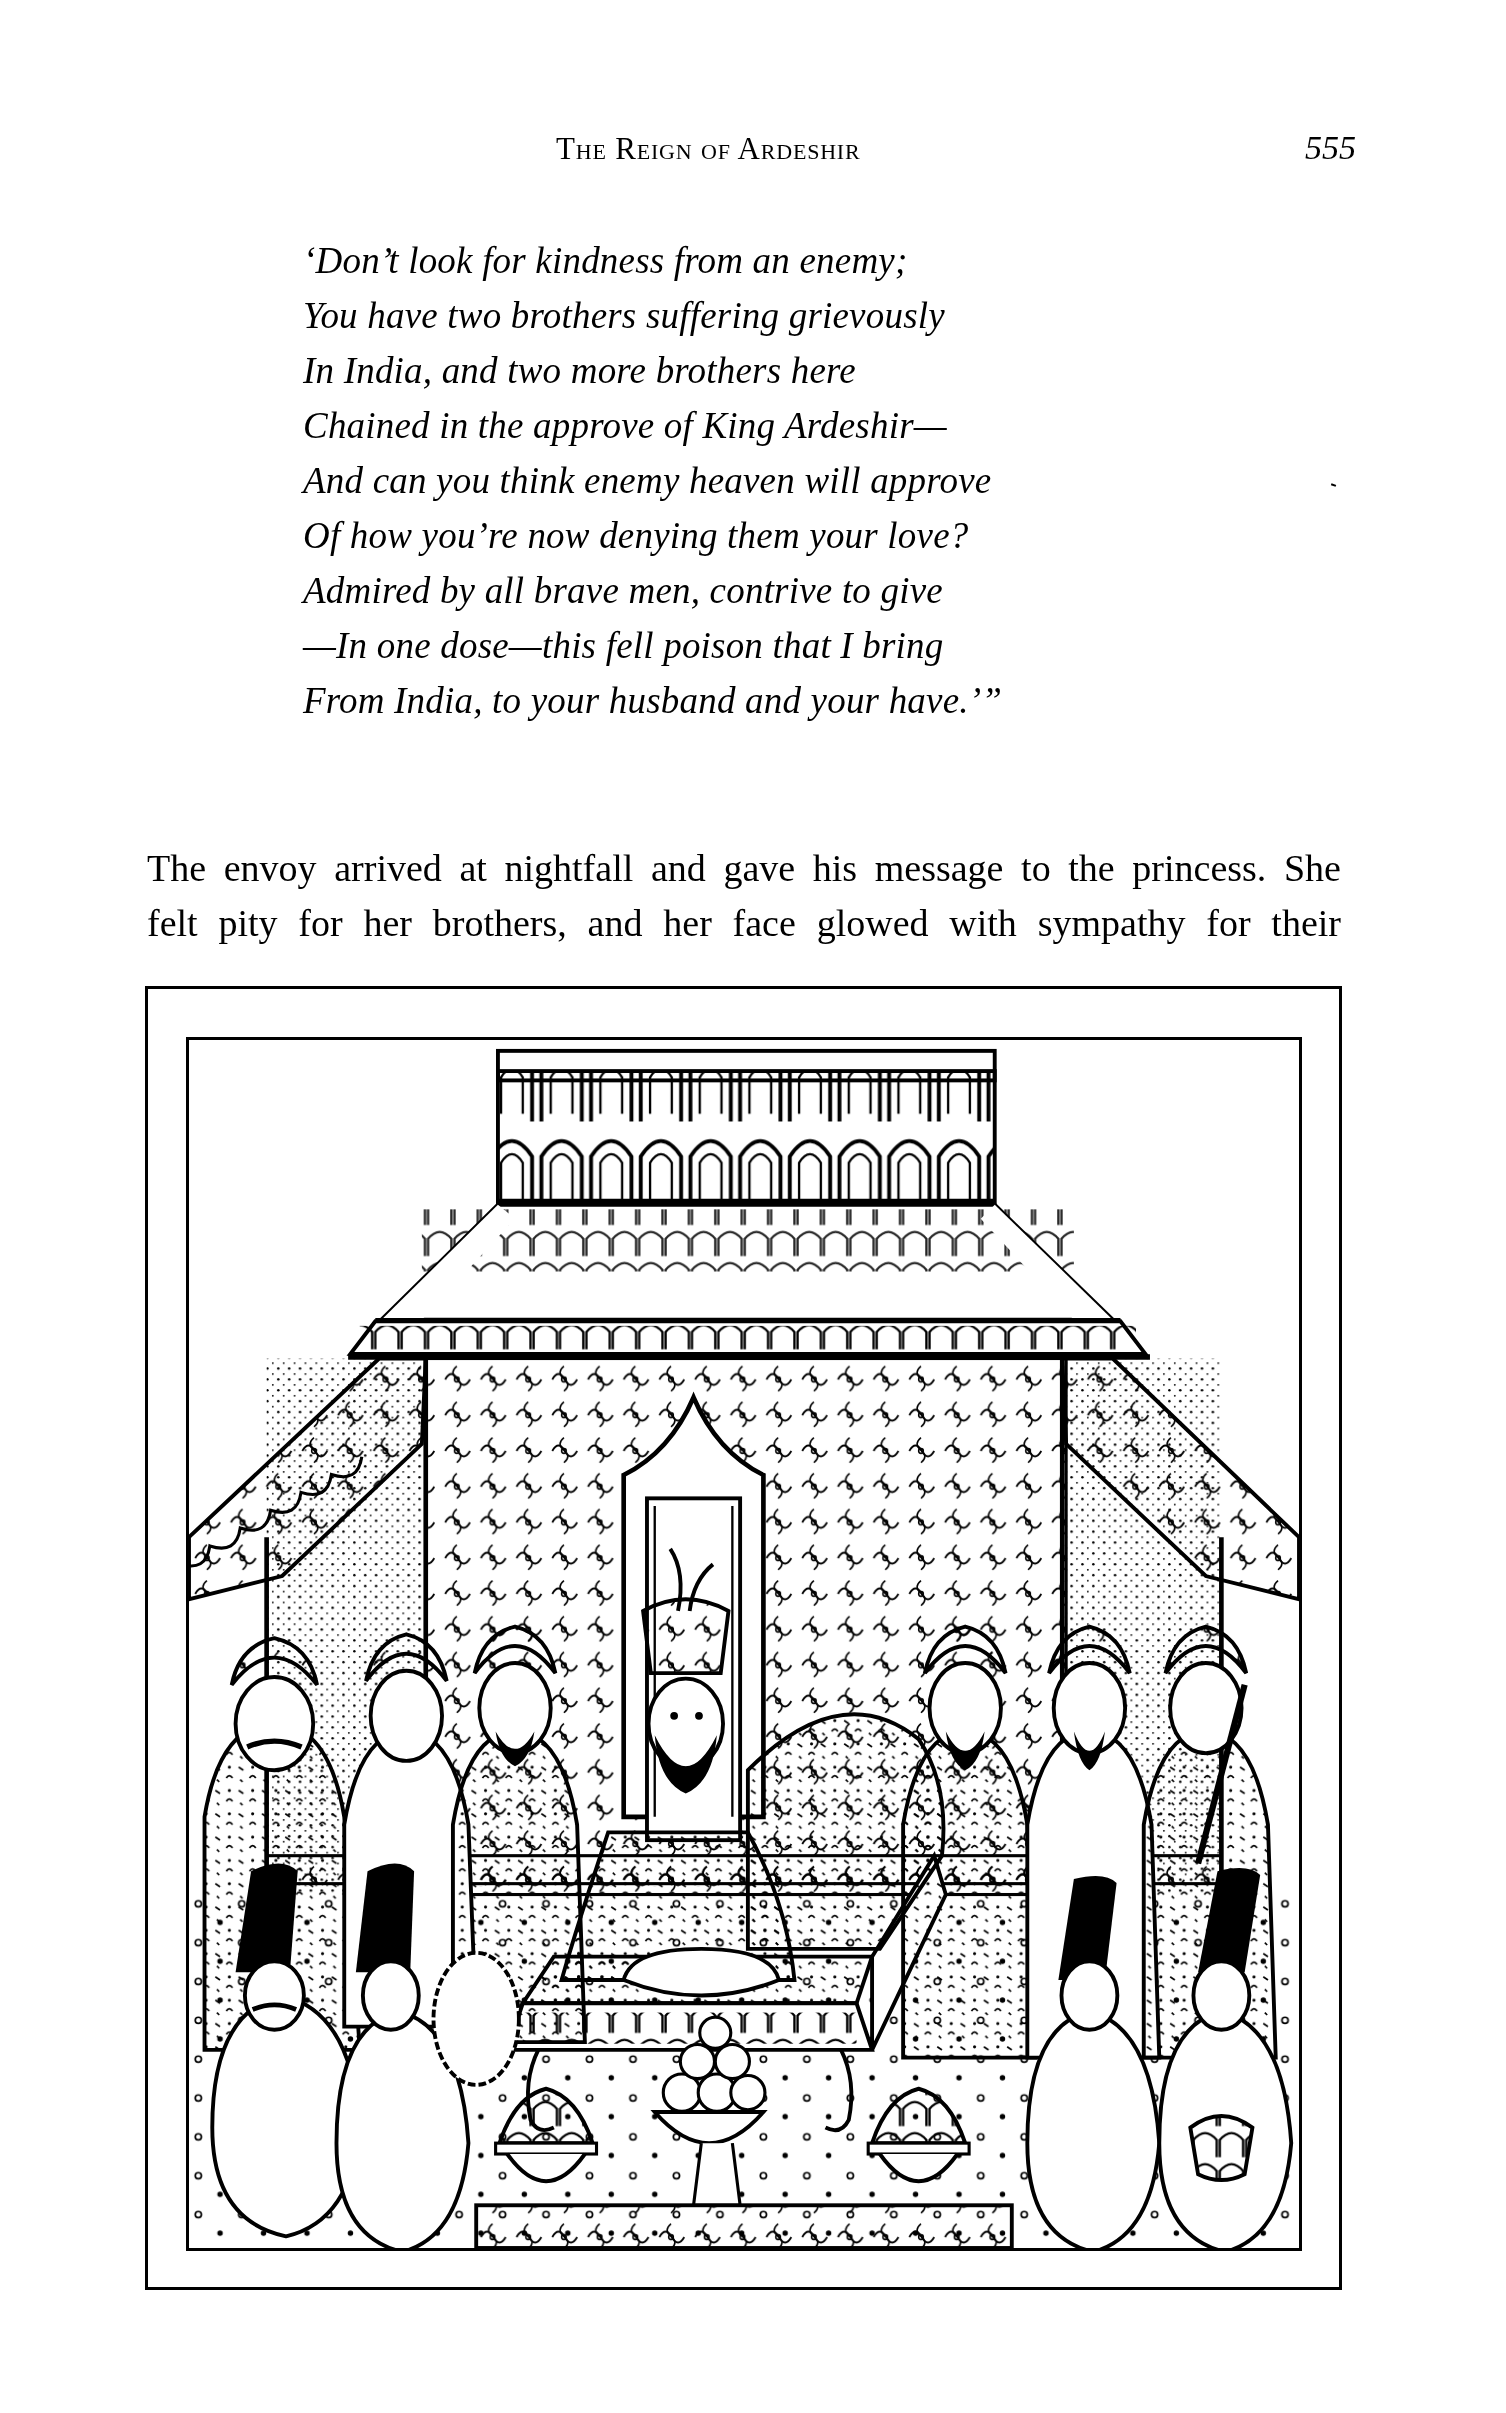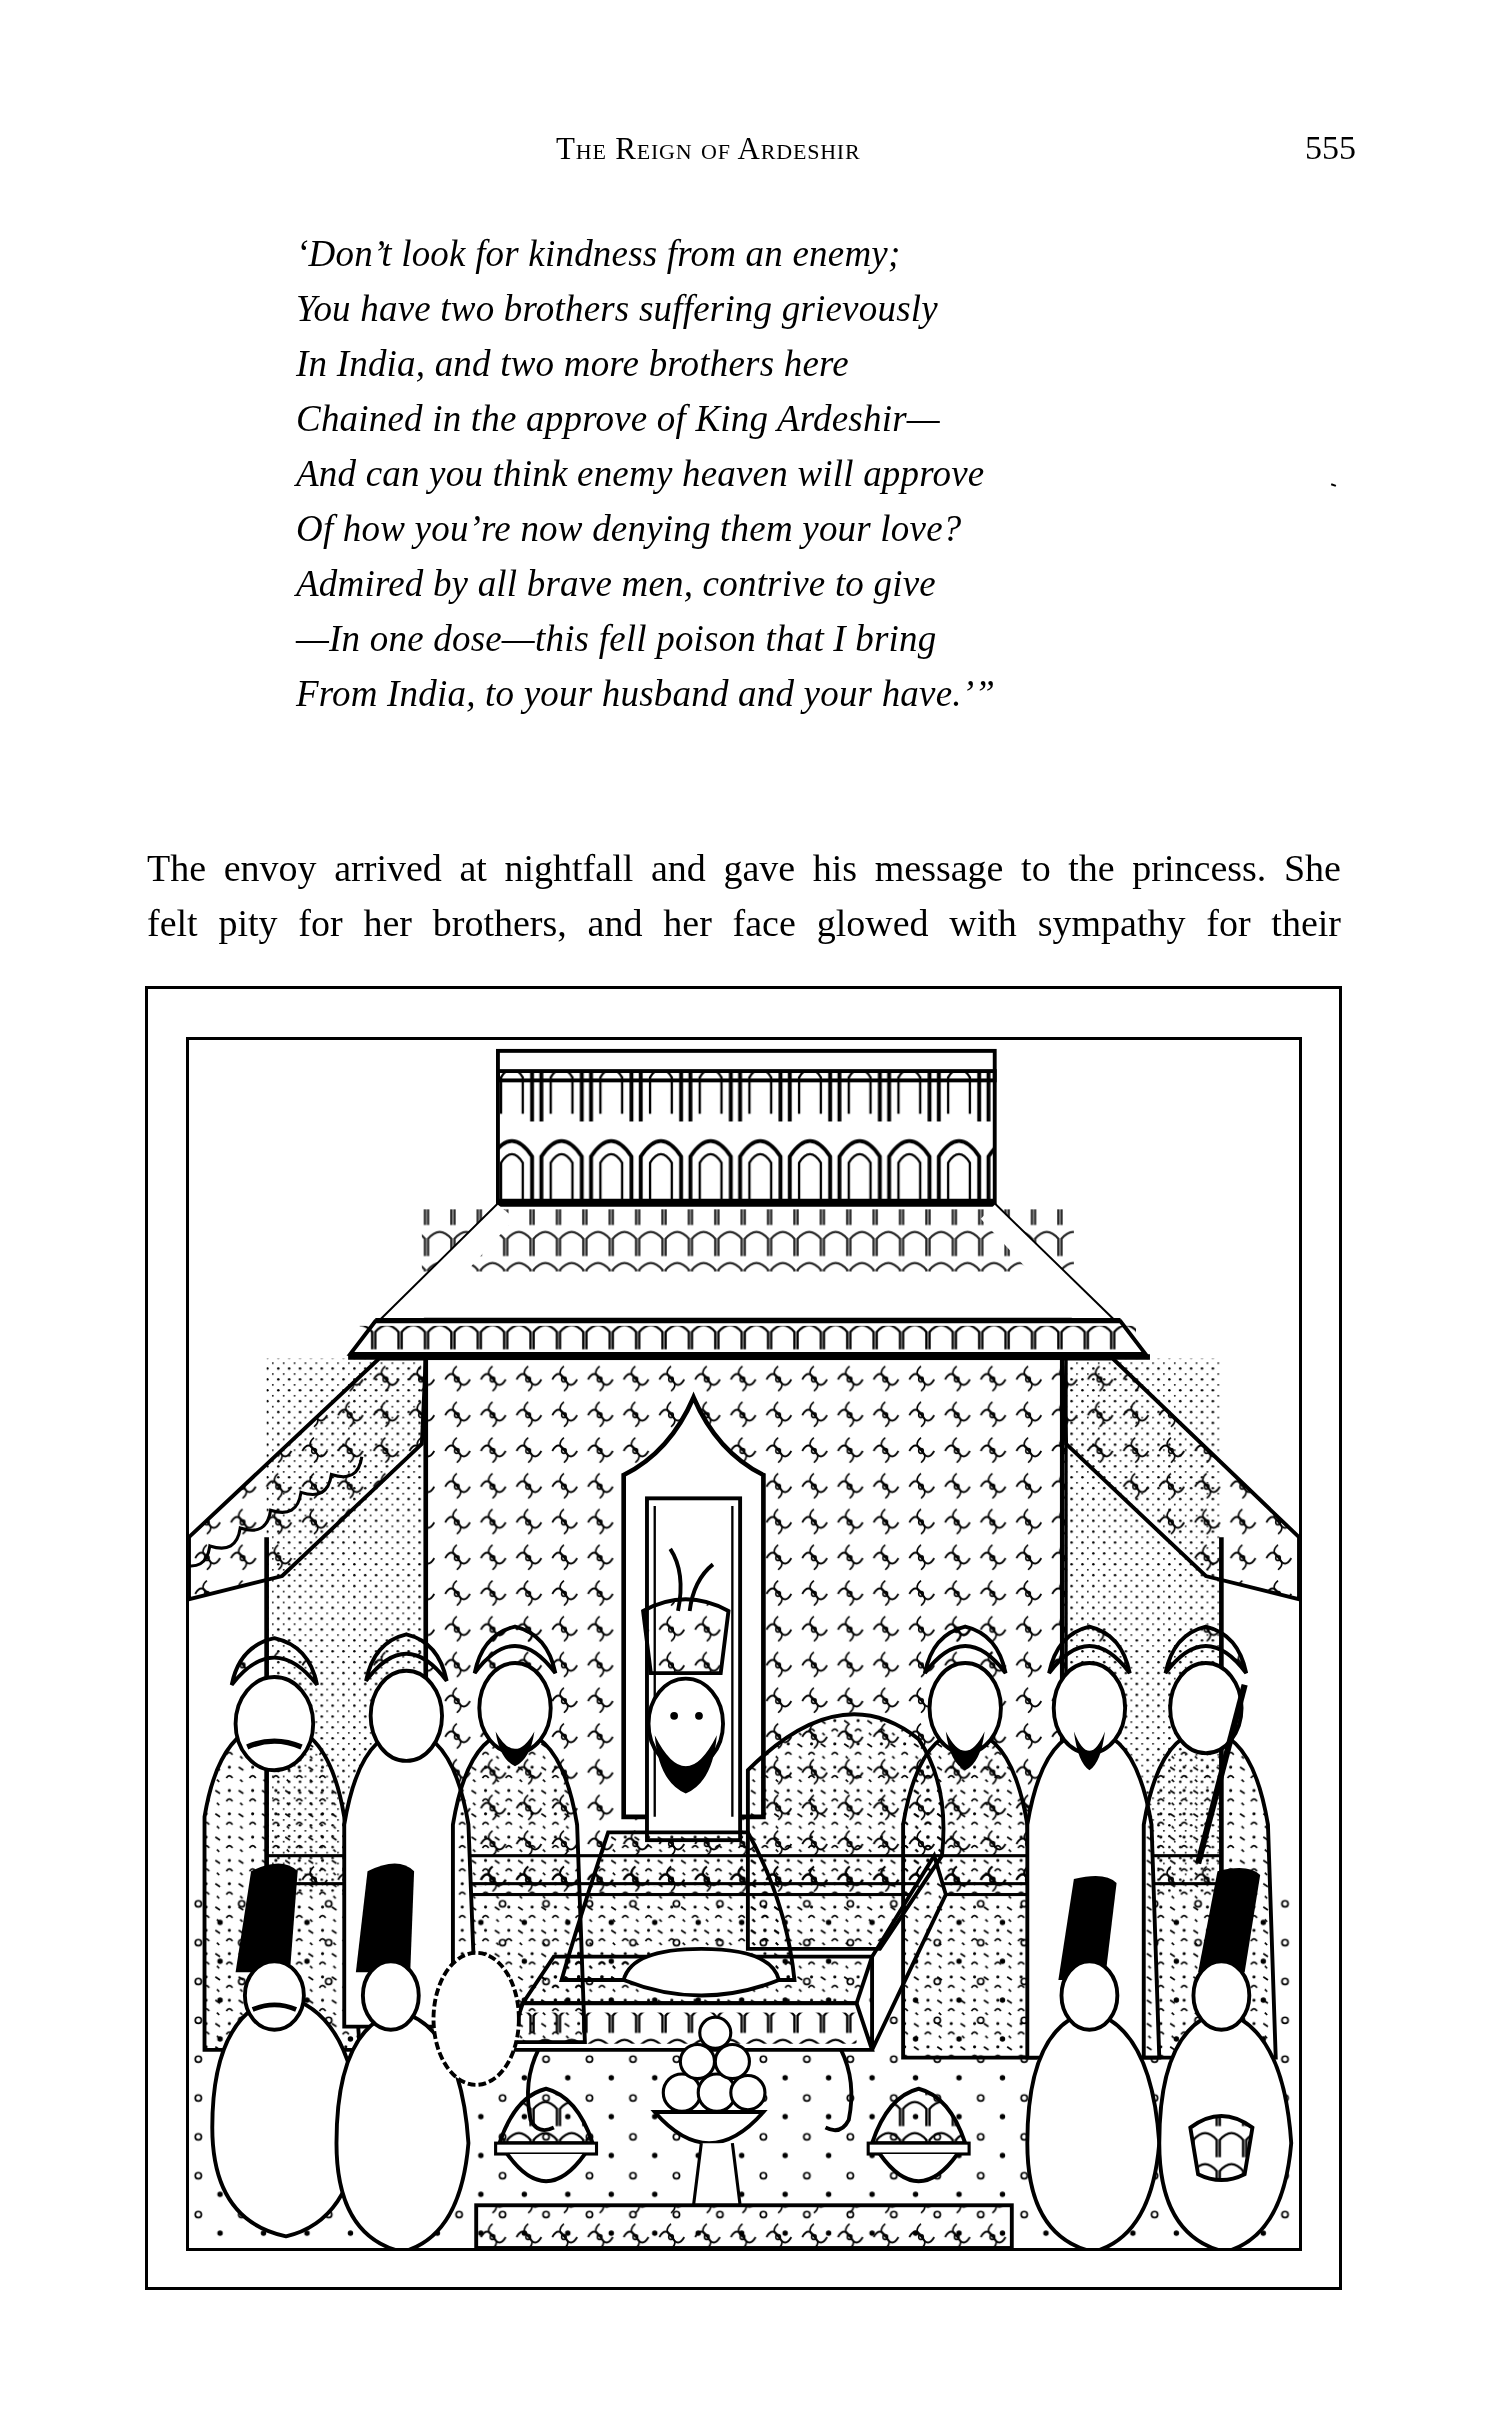--- a/index.html
+++ b/index.html
@@ -30,27 +30,28 @@
       font-size: 31px;
       letter-spacing: 0.8px;
       font-variant: small-caps;
       white-space: nowrap;
     }
     .page-number {
       position: absolute;
       left: 1305px;
       top: -1.6px;
       font-size: 34px;
+      font-style: italic;
     }
     .verse {
       position: absolute;
       top: 221px;
       left: 291px;
       width: 1046px;
-      margin: 5px;
+      margin: 12px;
       padding: 0;
       list-style: none;
     }
     .verse-line {
       font-style: italic;
       font-size: 37px;
       line-height: 55px;
       height: 55px;
       white-space: nowrap;
       letter-spacing: 0.2px;

